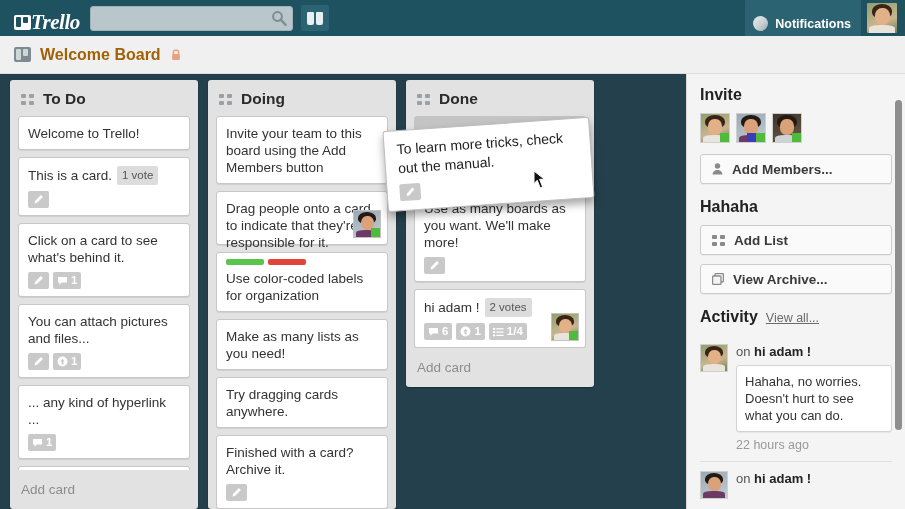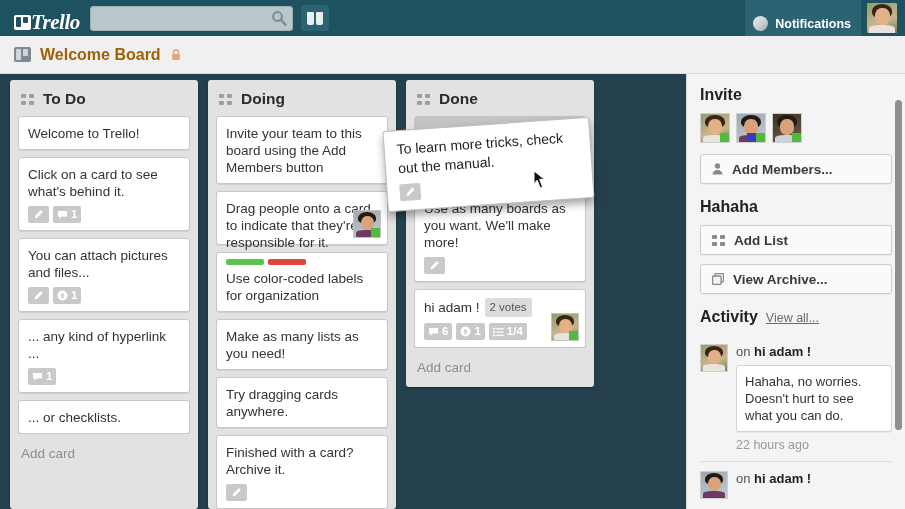--- a/index.html
+++ b/index.html
@@ -269,20 +269,32 @@
           <span></span>
         </span>
       <span class="list-title">To Do</span>
     </div>
     <div class="cards">
 
       <div class="card">
         <div class="card-title">Welcome to Trello!</div>
       </div>
 
+      <div class="card">
+        <div class="card-title">
+          <span>This is a card.</span><span class="vote-pill">1 vote</span>
+        </div>
+        <div class="badges">
+          <span class="badge edit">
+            <svg width="11" height="11" viewBox="0 0 12 12">
+                <path d="M8.6 1.2l2.2 2.2-6.2 6.2-2.9.7.7-2.9z" fill="#fff"></path>
+              </svg>
+          </span>
+        </div>
+      </div>
 
       <div class="card">
         <div class="card-title">Click on a card to see what's behind it.</div>
         <div class="badges">
           <span class="badge edit">
             <svg width="11" height="11" viewBox="0 0 12 12">
                 <path d="M8.6 1.2l2.2 2.2-6.2 6.2-2.9.7.7-2.9z" fill="#fff"></path>
               </svg>
           </span>
           <span class="badge">

